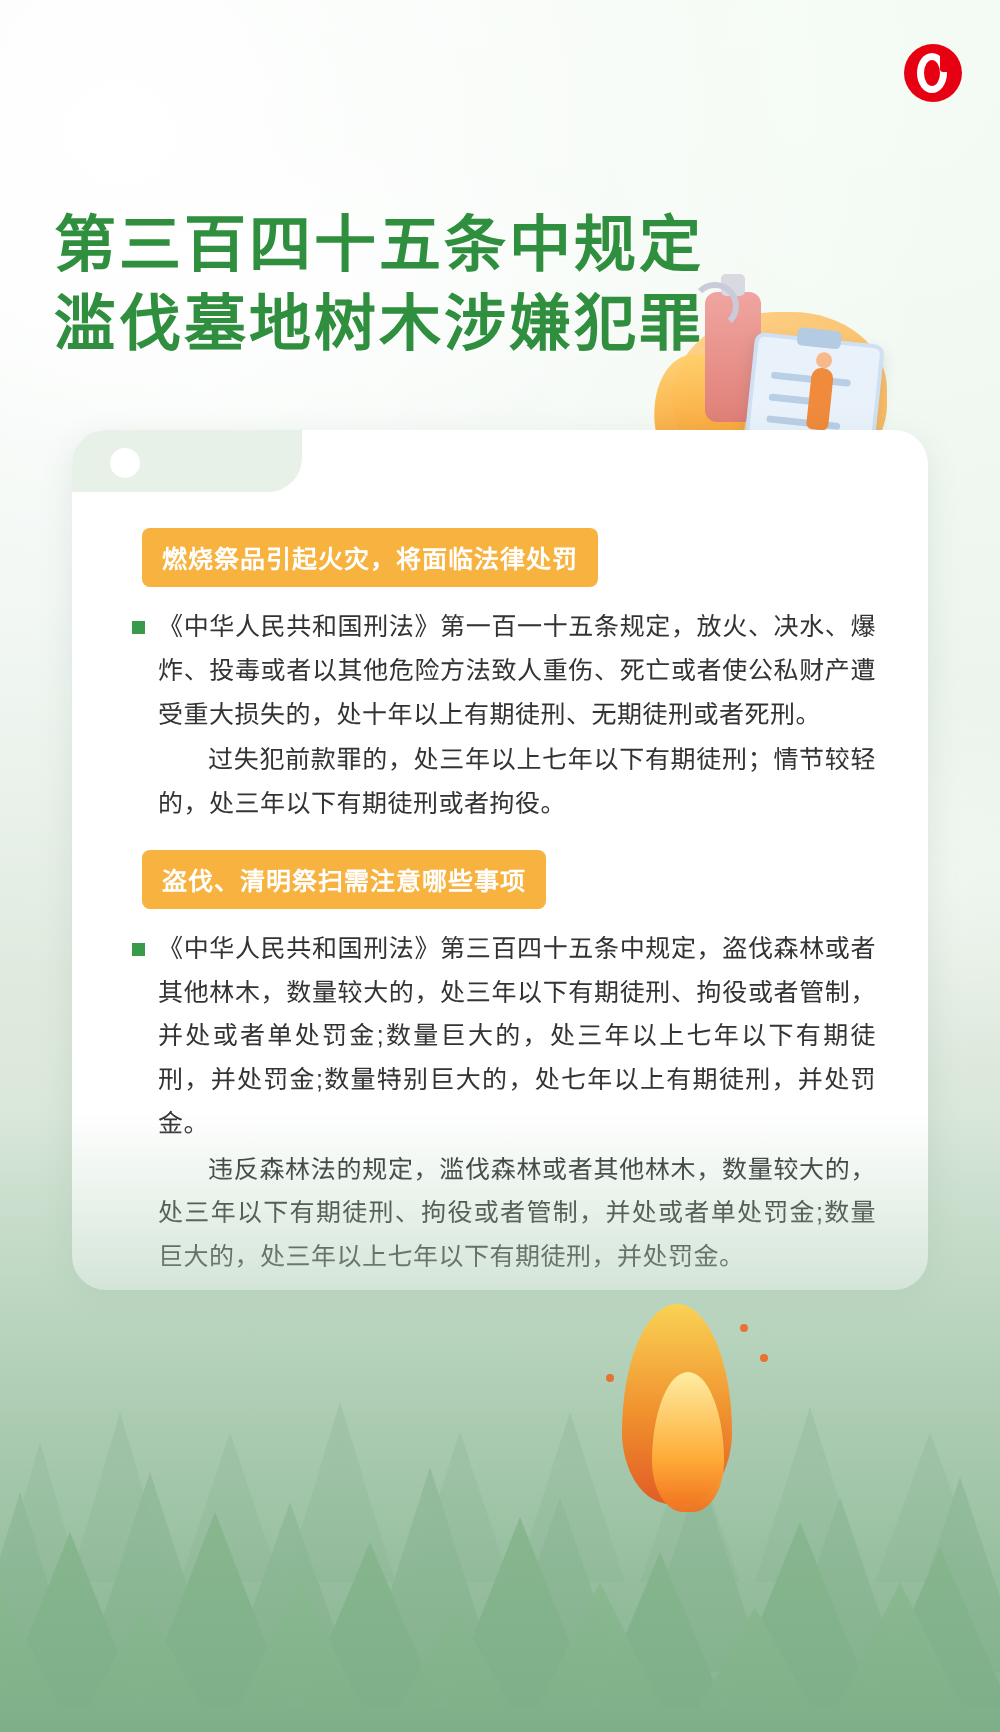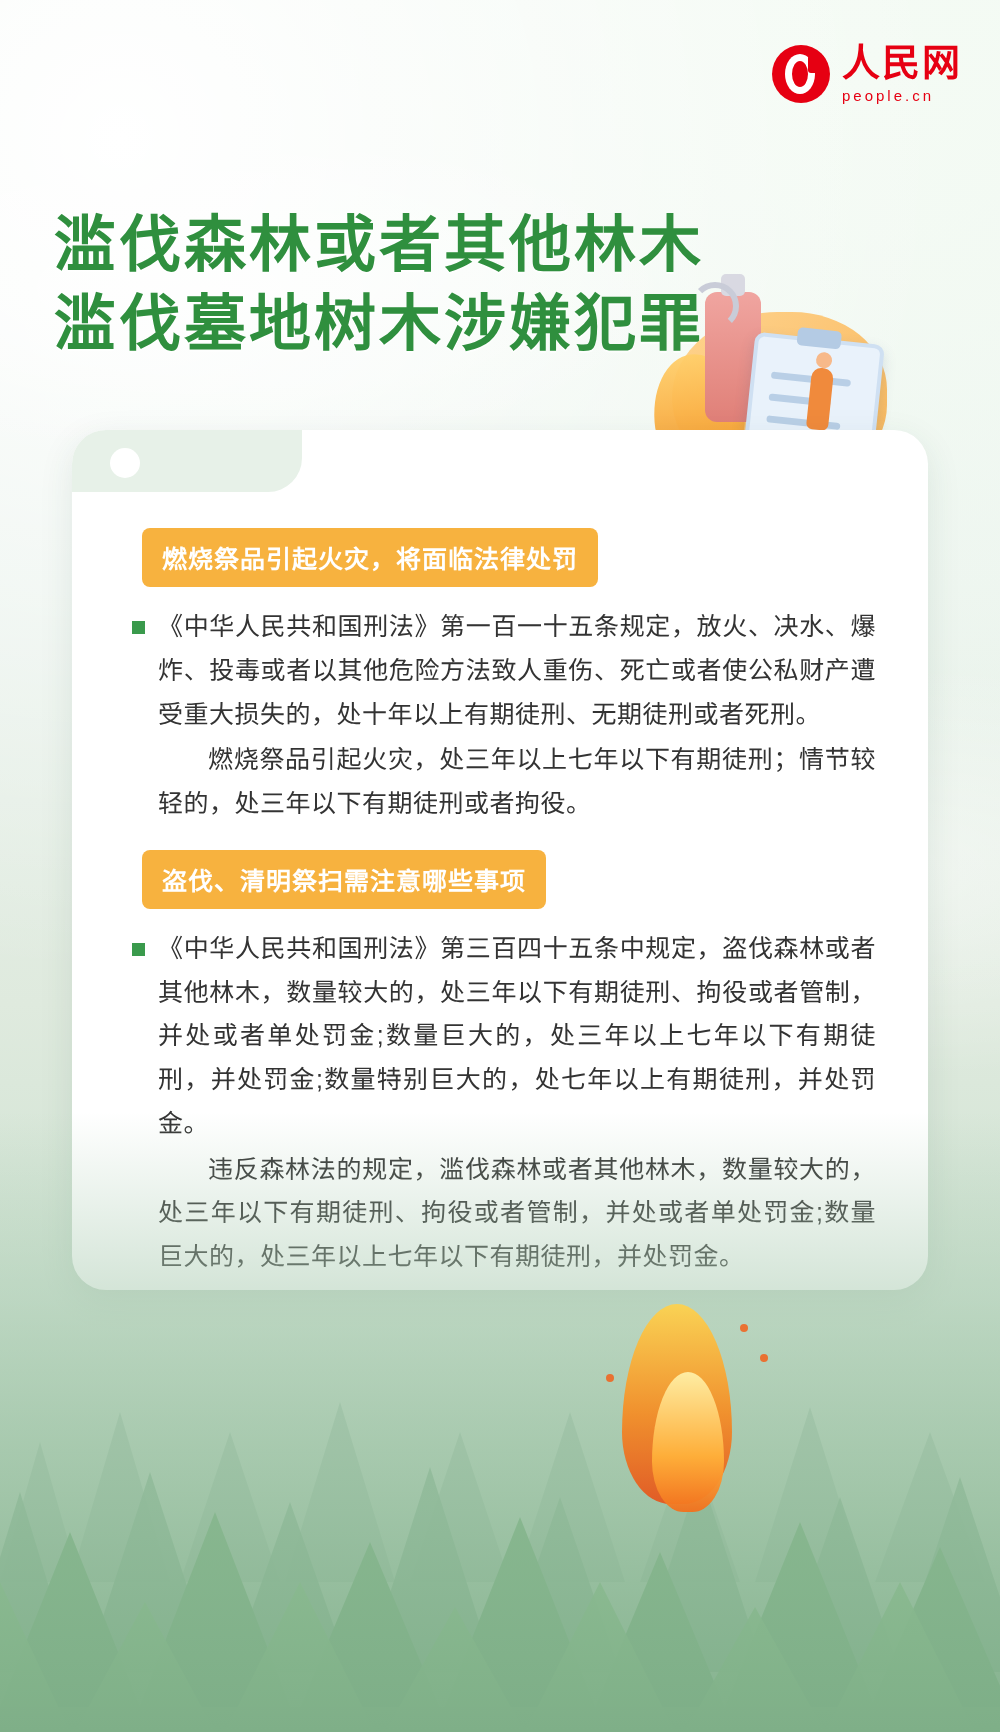--- a/index.html
+++ b/index.html
@@ -365,28 +365,24 @@
 </head>
 <body>
 
 <div class="poster">
 
   <div class="band band-1"></div>
   <div class="band band-2"></div>
 
   <div class="logo">
     <div class="logo-mark"></div>
-    <div class="logo-text">
-      <span class="logo-cn">人民网</span>
-      <span class="logo-en">people.cn</span>
-    </div>
   </div>
 
   <div class="title">
-    <div class="title-line">滥伐森林或者其他林木</div>
+    <div class="title-line">第三百四十五条中规定</div>
     <div class="title-line">滥伐墓地树木涉嫌犯罪</div>
   </div>
 
   <div class="illus">
     <div class="blob"></div>
     <div class="flame"></div>
     <div class="extinguisher"></div>
     <div class="clipboard">
       <span class="clip"></span>
       <span class="line l1"></span>
@@ -405,21 +401,21 @@
 
     <div class="card-body">
 
       <div class="section-heading first">燃烧祭品引起火灾，将面临法律处罚</div>
 
       <p class="para">
         <span class="bullet"></span>
         <span>《中华人民共和国刑法》第一百一十五条规定，放火、决水、爆炸、投毒或者以其他危险方法致人重伤、死亡或者使公私财产遭受重大损失的，处十年以上有期徒刑、无期徒刑或者死刑。</span>
       </p>
 
-      <p class="para indent">燃烧祭品引起火灾，处三年以上七年以下有期徒刑；情节较轻的，处三年以下有期徒刑或者拘役。</p>
+      <p class="para indent">过失犯前款罪的，处三年以上七年以下有期徒刑；情节较轻的，处三年以下有期徒刑或者拘役。</p>
 
       <div class="section-heading">盗伐、清明祭扫需注意哪些事项</div>
 
       <p class="para">
         <span class="bullet"></span>
         <span>《中华人民共和国刑法》第三百四十五条中规定，盗伐森林或者其他林木，数量较大的，处三年以下有期徒刑、拘役或者管制，并处或者单处罚金;数量巨大的，处三年以上七年以下有期徒刑，并处罚金;数量特别巨大的，处七年以上有期徒刑，并处罚金。</span>
       </p>
 
       <p class="para indent">违反森林法的规定，滥伐森林或者其他林木，数量较大的，处三年以下有期徒刑、拘役或者管制，并处或者单处罚金;数量巨大的，处三年以上七年以下有期徒刑，并处罚金。</p>
 

